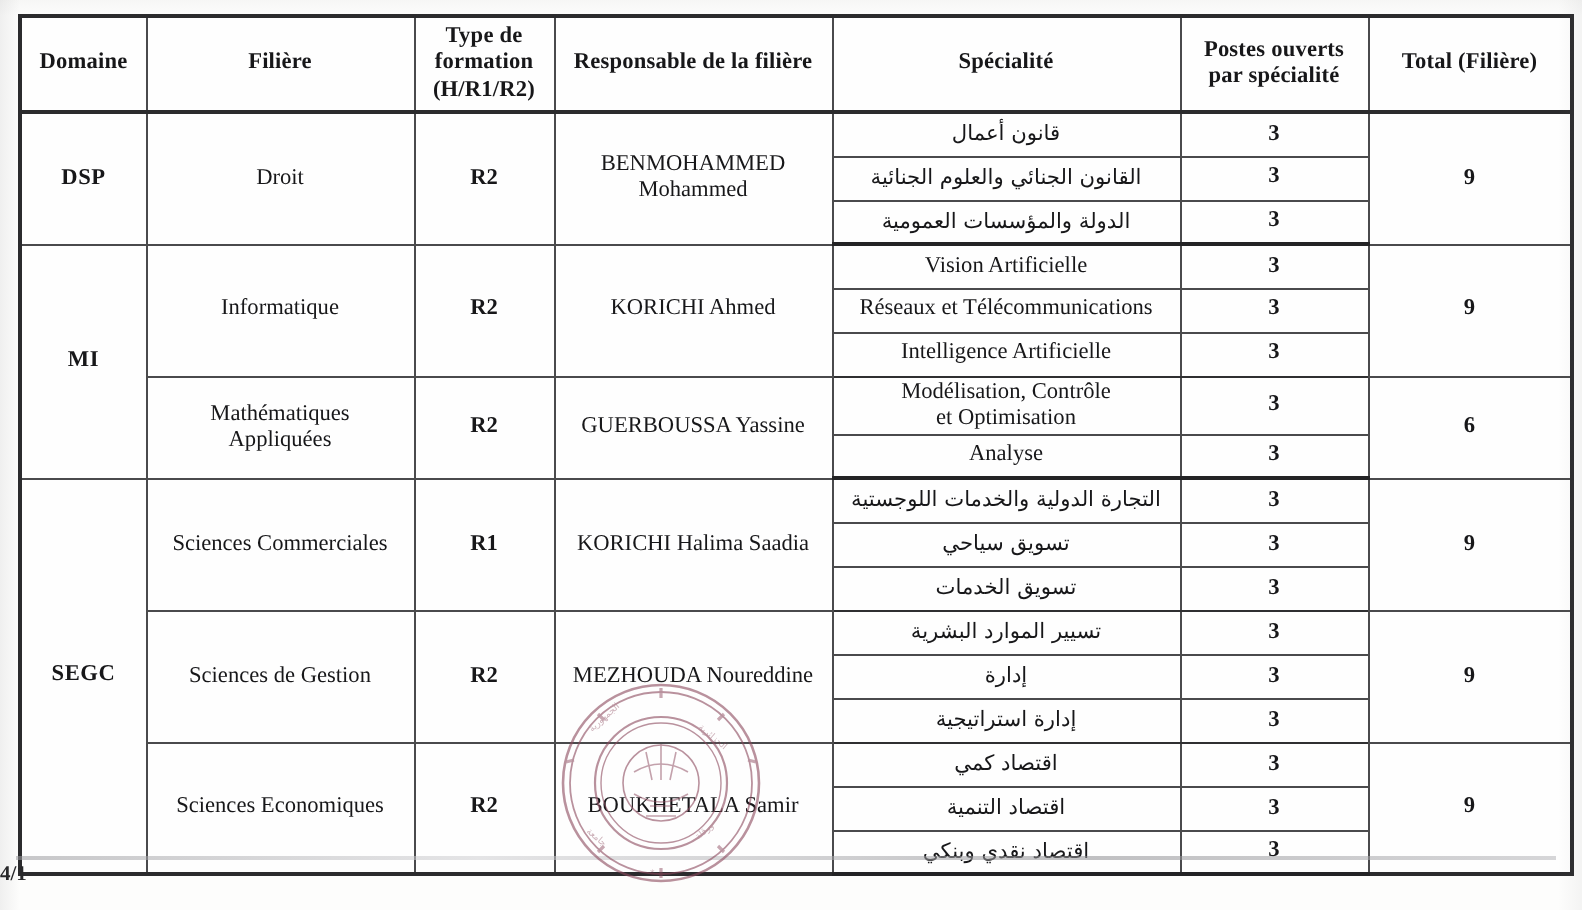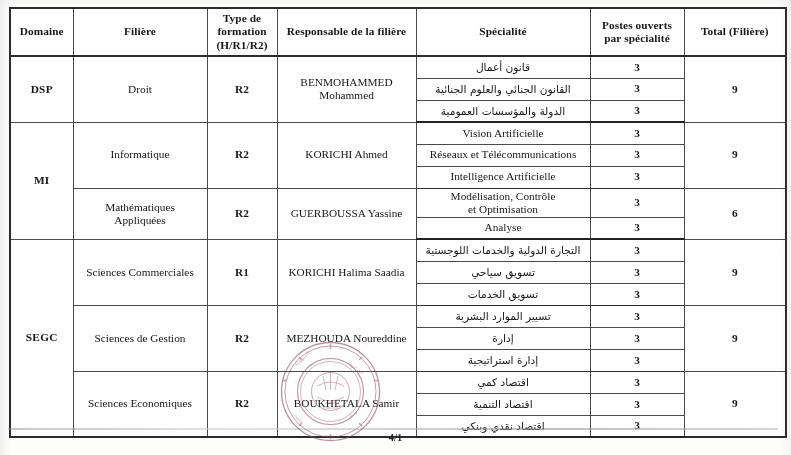--- a/index.html
+++ b/index.html
@@ -121,21 +121,21 @@
     z-index: 5;
     pointer-events: none;
     opacity: 0.60;
   }
 
   #footer-page {
     position: absolute;
     left: 0;
     top: 432px;
     width: 791px;
-    text-align: center;
+    text-align: left;
     font-size: 10.5px;
     font-weight: bold;
     color: #28282a;
     font-family: "Liberation Serif", serif;
     z-index: 7;
   }
 
   
   #bottom-edge {
     position: absolute;

